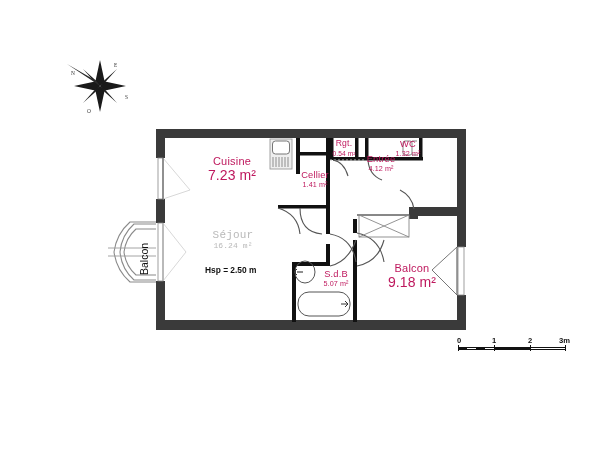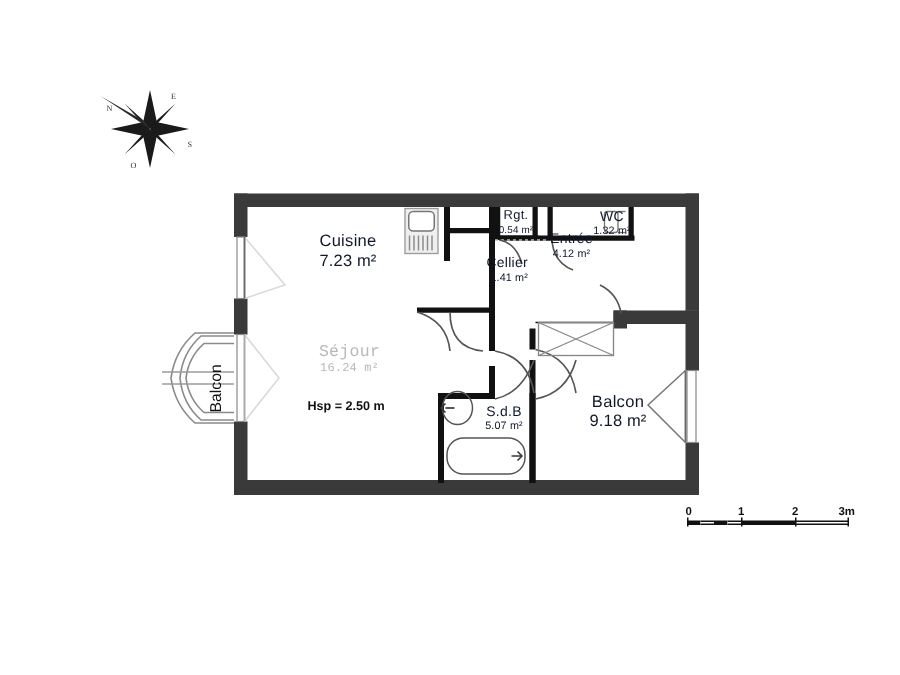--- a/index.html
+++ b/index.html
@@ -30,30 +30,30 @@
     width: 600px;
     height: 450px;
   }
 
   
   .lbl {
     position: absolute;
     text-align: center;
     line-height: 1.12;
     white-space: nowrap;
-    color: #0f172a;
+    color: #be185d;
   }
   .lbl .name {
     display: block;
     font-size: 11px;
     letter-spacing: .2px;
   }
   .lbl .area {
     display: block;
-    font-size: 11px;
+    font-size: 14px;
     letter-spacing: .1px;
     margin-top: 1px;
   }
   .lbl.small .name { font-size: 9.3px; }
   .lbl.small .area { font-size: 7.2px; }
   .lbl.tiny .name  { font-size: 8.6px; }
   .lbl.tiny .area  { font-size: 6.6px; }
 
   .lbl.faded { color: #b9b9b9; }
   .lbl.faded .name { font-size: 11px; }
@@ -268,21 +268,21 @@
 
       <polygon points="-33,-22 -5,-3.5 0,0 -3.5,-5" fill="#2a2a2a"></polygon>
     </g>
   </svg>
 
   <div class="lbl" style="left:192px; top:155px; width:80px;">
     <span class="name">Cuisine</span>
     <span class="area">7.23 m²</span>
   </div>
 
-  <div class="lbl small" style="left:278px; top:170px; width:74px;text-align:right;">
+  <div class="lbl small" style="left:278px; top:170px; width:74px;">
     <span class="name">Cellier</span>
     <span class="area">1.41 m²</span>
   </div>
 
   <div class="lbl tiny" style="left:323px; top:139px; width:42px;">
     <span class="name">Rgt.</span>
     <span class="area">0.54 m²</span>
   </div>
 
   <div class="lbl small" style="left:366px; top:139px; width:52px;padding-left:16px;">

